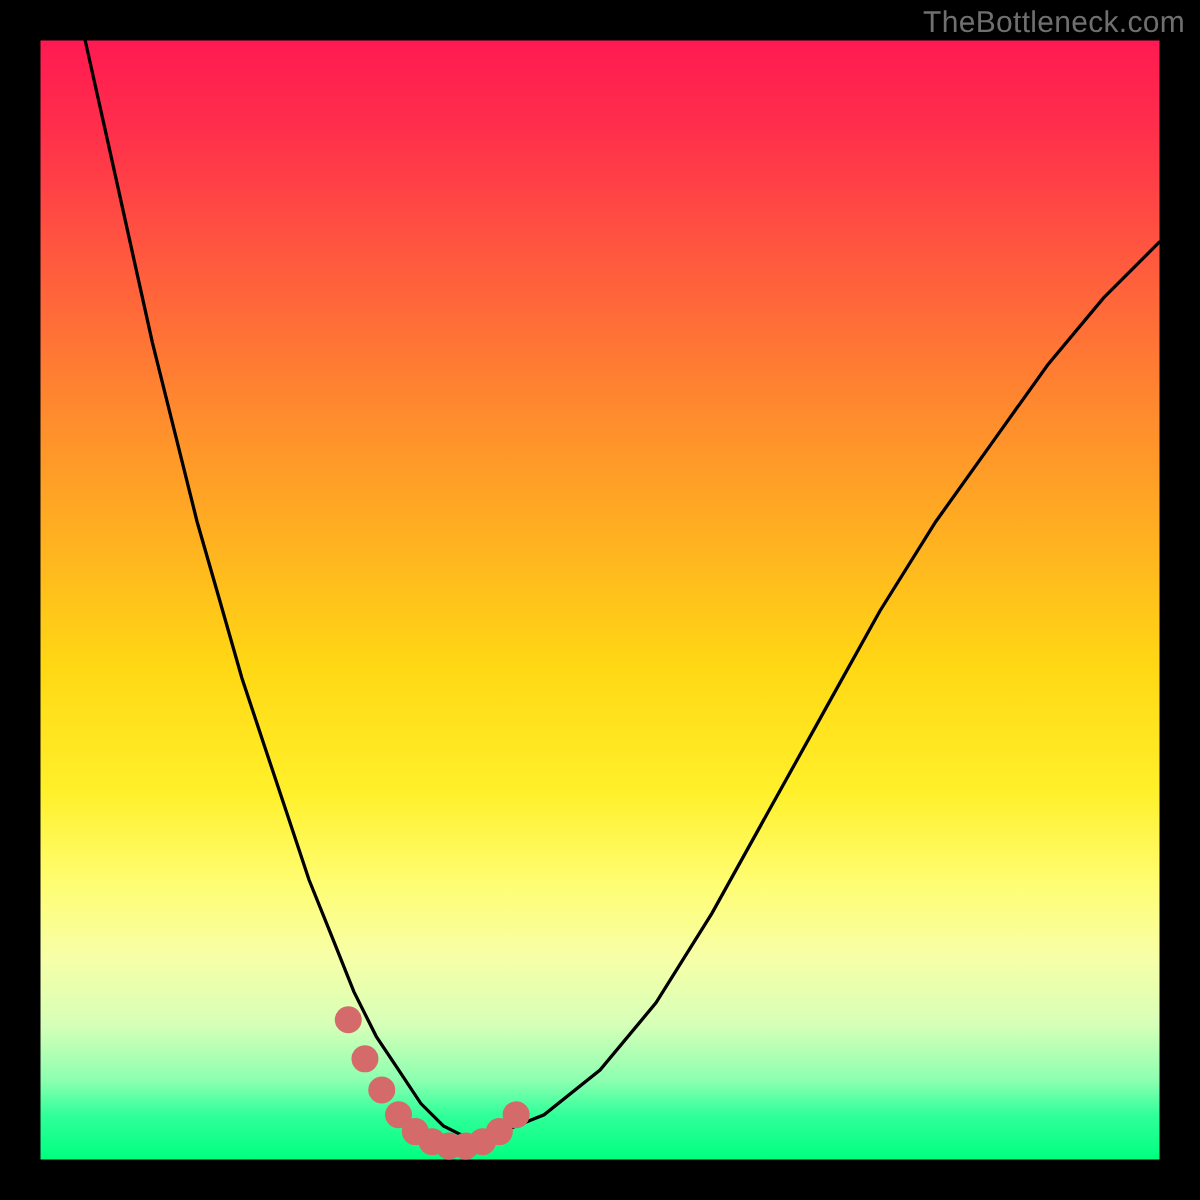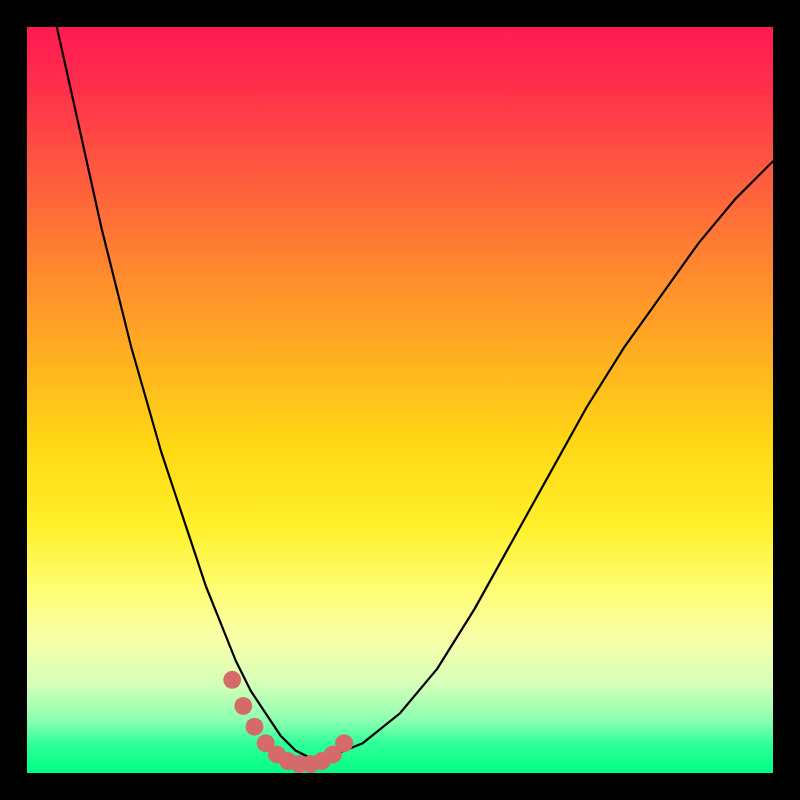--- a/index.html
+++ b/index.html
@@ -79,14 +79,15 @@
           <circle cx="261.1" cy="734.1" r="9" fill="#d46a6a"></circle>
           <circle cx="272.3" cy="737.0" r="9" fill="#d46a6a"></circle>
           <circle cx="283.5" cy="737.0" r="9" fill="#d46a6a"></circle>
           <circle cx="294.7" cy="734.1" r="9" fill="#d46a6a"></circle>
           <circle cx="305.9" cy="727.4" r="9" fill="#d46a6a"></circle>
           <circle cx="317.1" cy="716.2" r="9" fill="#d46a6a"></circle>
         </g>
     </svg>
   </div>
 
+  <div class="watermark">TheBottleneck.com</div>
 
 </div>
 
 </body></html>

